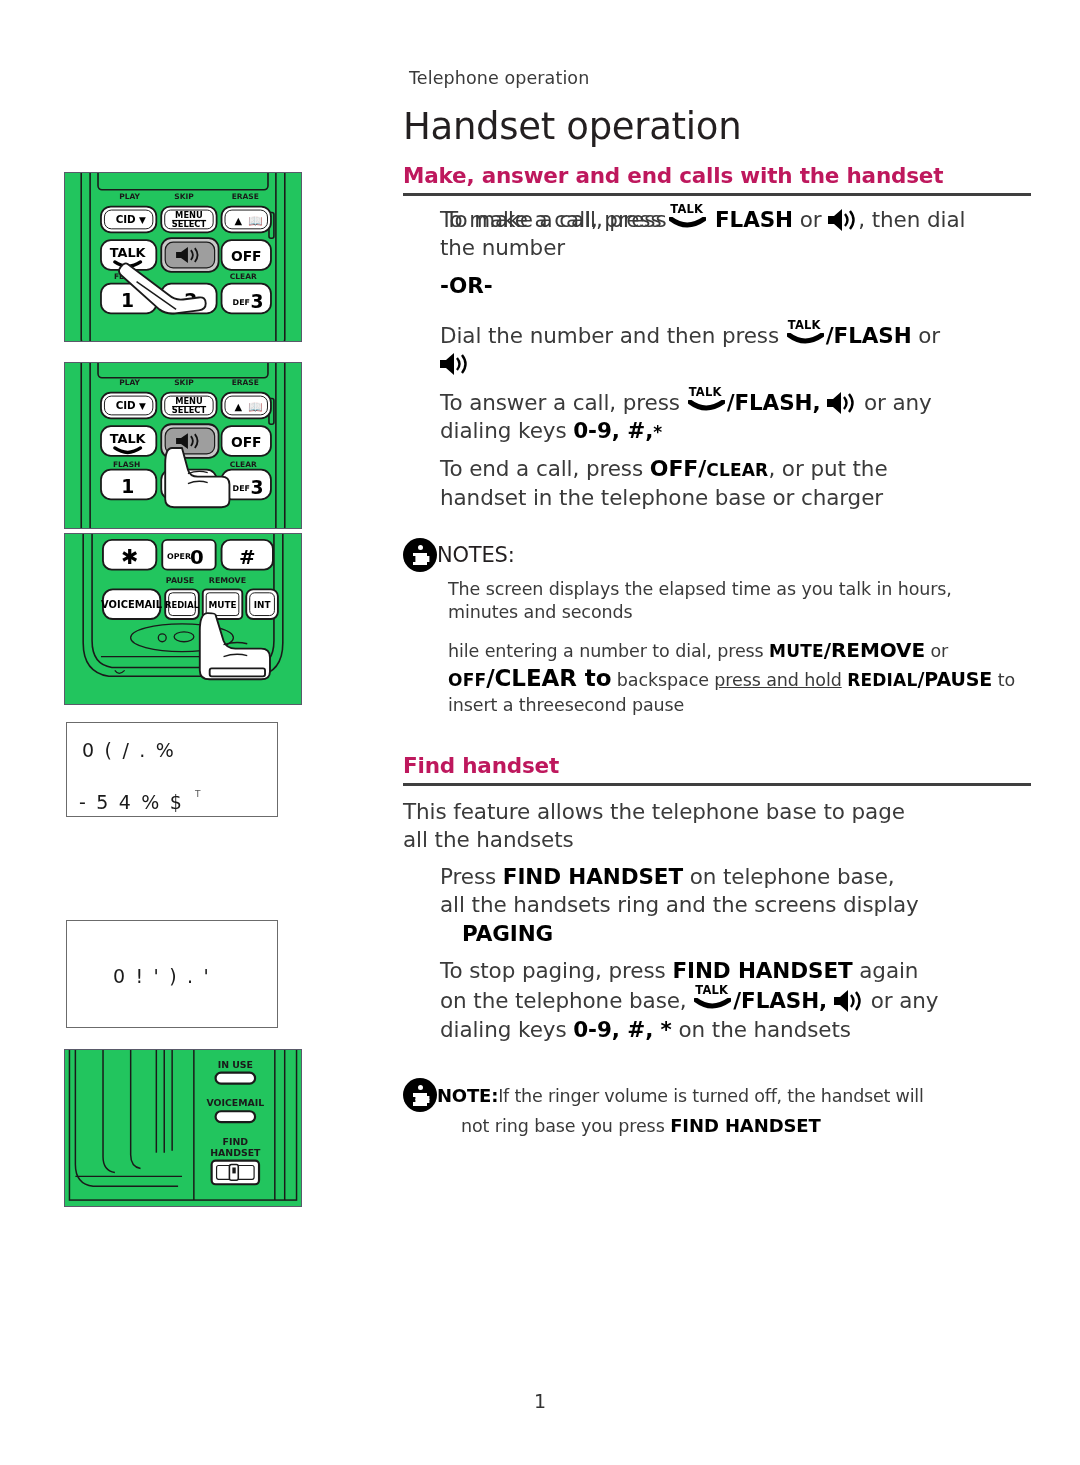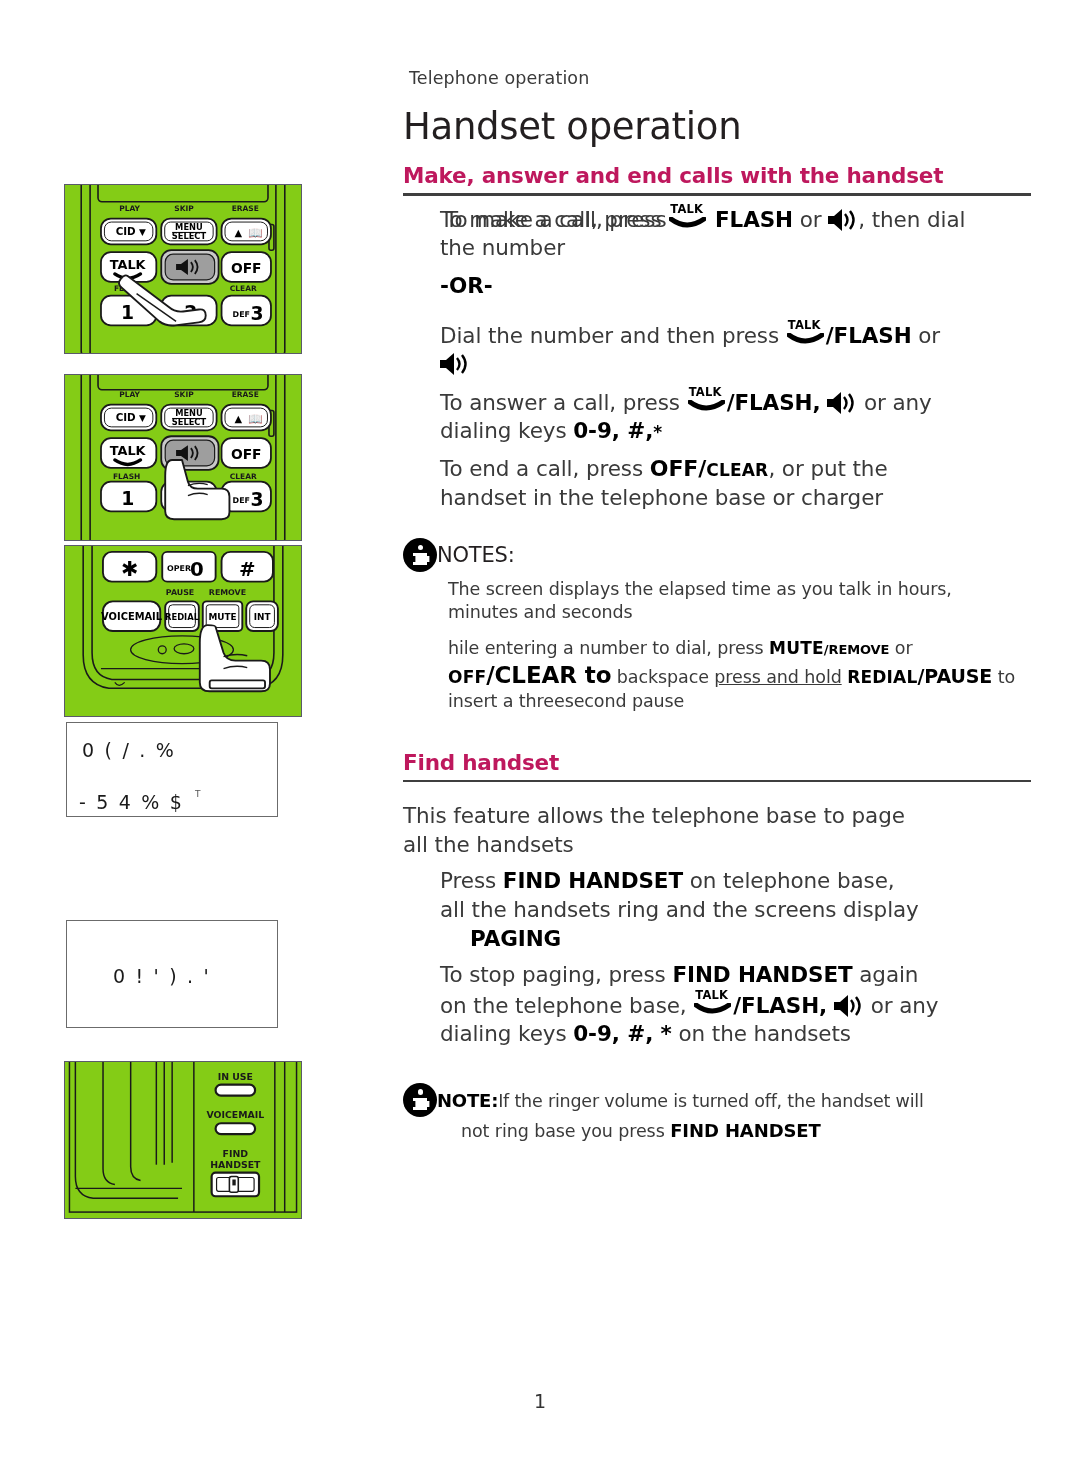--- a/index.html
+++ b/index.html
@@ -86,21 +86,21 @@
   }
   p.note.tight{margin-top:12px;}
 
   
   .pageno{
     position:absolute;left:0;top:1390px;width:1080px;text-align:center;
     font-size:19px;color:#333;
   }
 
   
-  .ill{position:absolute;border:1.6px solid #5a5a6a;background:#84cc16;box-sizing:border-box;margin-top:12px;}
+  .ill{position:absolute;border:1.6px solid #5a5a6a;background:#22c55e;box-sizing:border-box;}
   .ill-1{left:64px;top:172px;width:238px;height:170px;}
   .ill-2{left:64px;top:362px;width:238px;height:167px;}
   .ill-3{left:64px;top:533px;width:238px;height:172px;}
   .lcd-1{left:66px;top:722px;width:212px;height:95px;border:1.6px solid #6b6b6b;}
   .lcd-2{left:66px;top:920px;width:212px;height:108px;border:1.6px solid #6b6b6b;}
   .ill-4{left:64px;top:1049px;width:238px;height:158px;}
 
   .ill svg,.lcd svg{display:block;width:100%;height:100%;}
 
   .lcd{position:absolute;background:#fff;box-sizing:border-box;}
@@ -444,45 +444,45 @@
     <div class="note-block">
       <div class="note-head">
         <span class="info-ico"></span><span>NOTES:</span>
       </div>
       <p class="note">
         <span>The screen displays the elapsed time as you talk in hours,</span><br>
         <span>minutes and seconds</span>
       </p>
       <p class="note tight">
         <span>hile entering a number to dial, press</span>
-        <span class="sc">MUTE</span><span class="b" style="font-size:13px;">/REMOVE</span>
+        <span class="sc">MUTE</span><span class="b" style="font-size:20px;">/REMOVE</span>
         <span>or</span><br>
         <span class="sc">OFF</span><span class="b" style="font-size:23px;">/CLEAR to</span>
         <span>backspace</span>
         <span class="u">press and hold</span>
         <span class="sc">REDIAL</span><span class="b" style="font-size:19px;">/PAUSE</span>
         <span>to</span><br>
         <span>insert a threesecond pause</span>
       </p>
     </div>
 
     <h2 class="section" style="margin-top:36px;">Find handset</h2>
     <div class="rule thin"></div>
 
-    <p class="body" style="margin-top:20px;">
+    <p class="body" style="margin-top:12px;">
       <span>This feature allows the telephone base to page</span><br>
       <span>all the handsets</span>
     </p>
 
     <p class="body indent" style="margin-top:8px;">
       <span>Press</span>
       <span class="b">FIND HANDSET</span>
       <span>on telephone base,</span><br>
       <span>all the handsets ring and the screens display</span><br>
-      <span class="b" style="margin-left:30px;">PAGING</span>
+      <span class="b" style="margin-left:22px;">PAGING</span>
     </p>
 
     <p class="body indent" style="margin-top:8px;">
       <span>To stop paging, press</span>
       <span class="b">FIND HANDSET</span>
       <span>again</span><br>
       <span>on the telephone base,</span>
       <span class="talk-ico">
         <span class="tword">TALK</span>
         <span class="hs">

